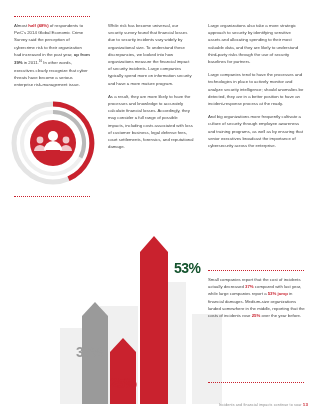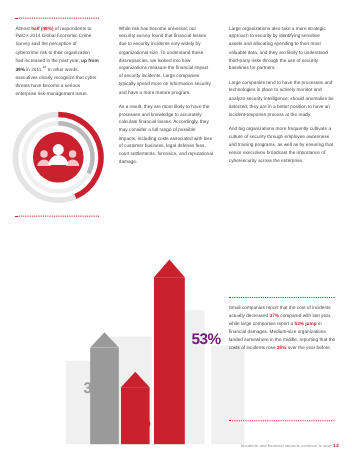--- a/index.html
+++ b/index.html
@@ -189,21 +189,21 @@
 
       <g>
         <rect x="84" y="20" width="28" height="152" fill="#c9222e"></rect>
         <polygon points="84,20 98,4 112,20" fill="#c9222e"></polygon>
       </g>
     </svg>
 
     
     <div class="bar-label red" style="left:54px; top:143px;">25%</div>
     <div class="bar-label grey" style="left:20px; top:112px;">37%</div>
-    <div class="bar-label" style="left:118px; top:28px; color:#701a75;margin-top:40px;">53%</div>
+    <div class="bar-label" style="left:118px; top:28px; color:#14532d;">53%</div>
   </div>
 
   <div class="dotted-rule" style="left:208px; top:270px; width:96px;"></div>
 
   <div class="callout">
     <p>
       <span>Small companies report that the cost of incidents actually decreased</span>
       <span class="hl">37%</span>
       <span>compared with last year, while large companies report a</span>
       <span class="hl">53% jump</span>

